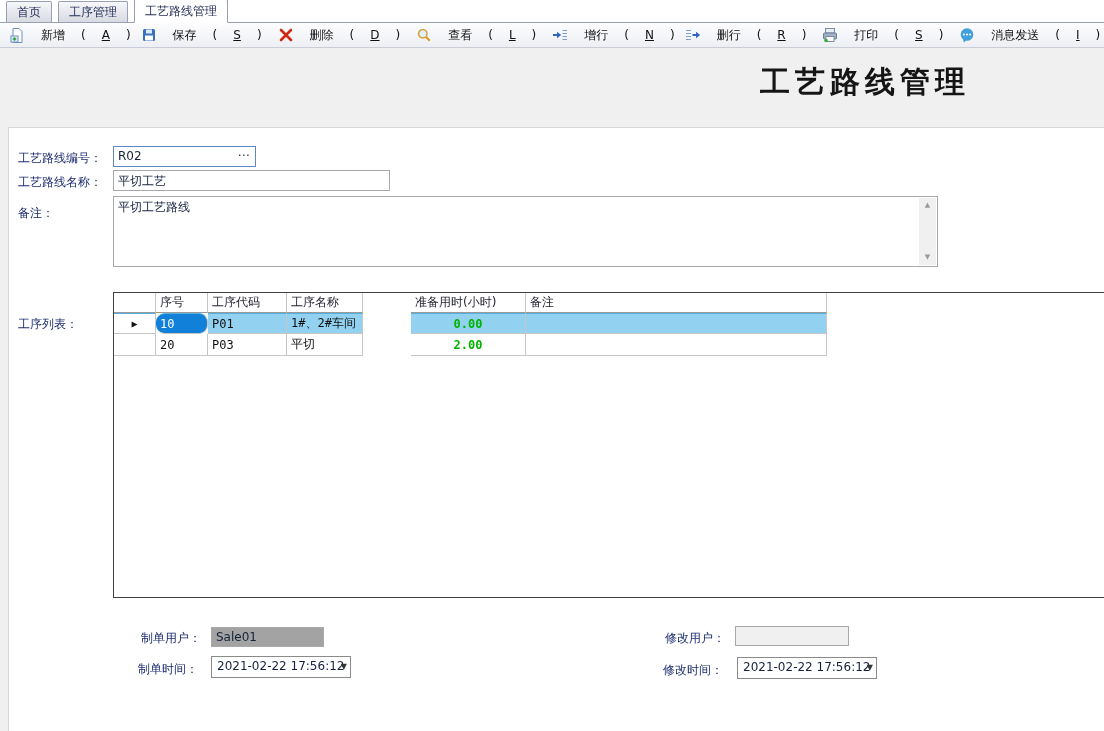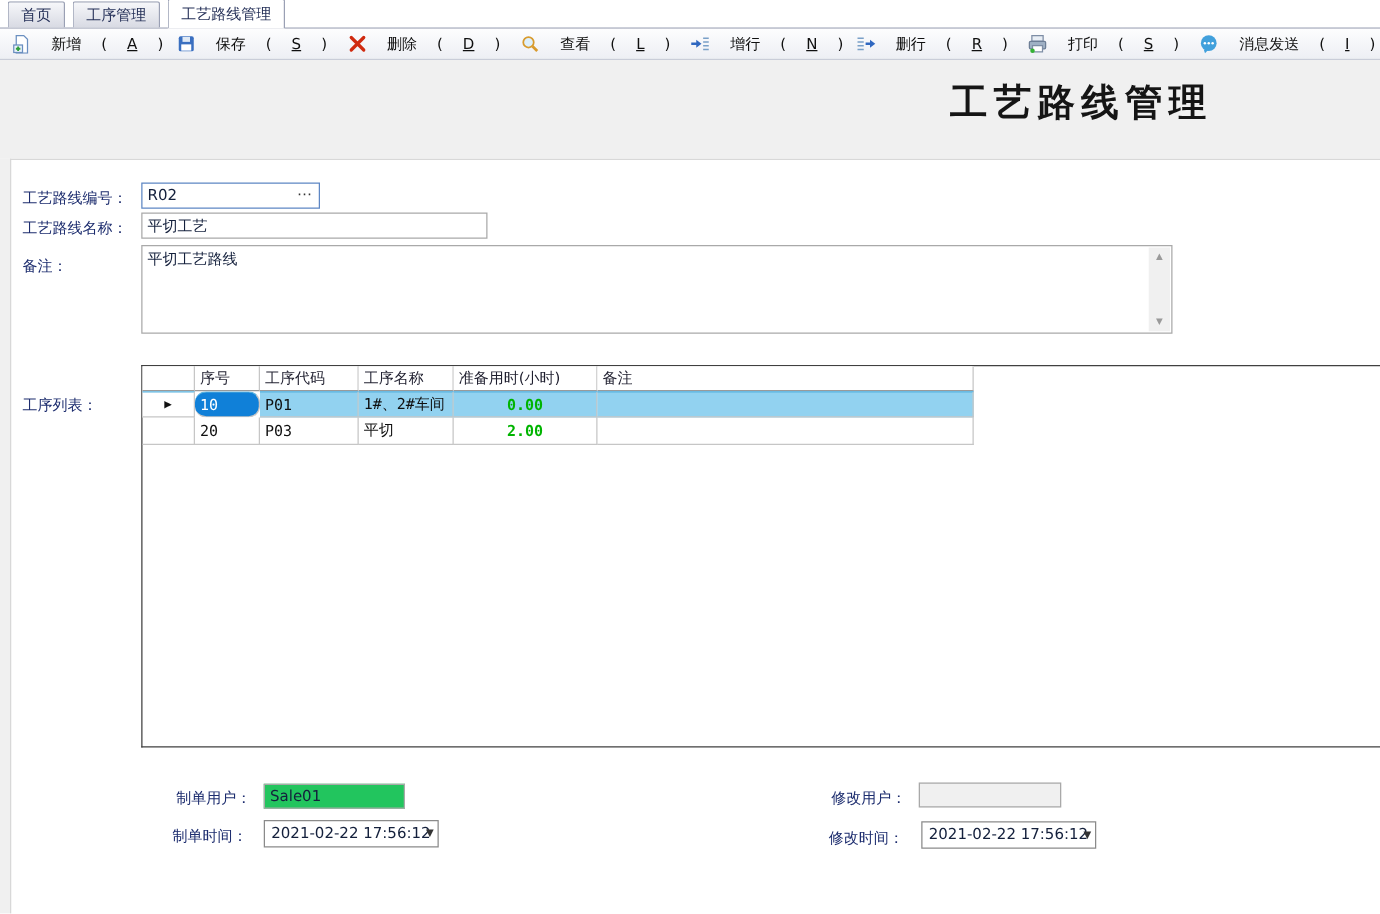--- a/index.html
+++ b/index.html
@@ -51,32 +51,32 @@
   .varrow.up{top:0;} .varrow.down{bottom:0;}
 
   
   .grid{position:absolute;left:113px;top:292px;width:991px;height:306px;box-sizing:border-box;
         background:#fff;border:1px solid #404040;border-right:none;}
   .grow{display:flex;}
   .gcell{box-sizing:border-box;border-right:1px solid #c6c6c6;border-bottom:1px solid #c6c6c6;
          padding:0 4px;display:flex;align-items:center;overflow:hidden;white-space:nowrap;}
   .ghead .gcell{height:20px;background:#ffffff;color:#1e1e2e;border-bottom:1px solid #9a9a9a;}
   .gbody .gcell{height:22px;font-family:"DejaVu Sans Mono","Liberation Mono",monospace;color:#101010;}
-  .c0{width:42px;} .c1{width:52px;} .c2{width:79px;} .c3{width:76px;} .c4{width:115px;} .c5{width:301px;}
+  .c0{width:42px;} .c1{width:52px;} .c2{width:79px;} .c3{width:76px;} .c4{width:115px;margin-left:48px;} .c5{width:301px;}
   .row-sel .gcell{background:#92d2f0;border-top:1px solid #57b1de;height:21px;}
   .row-sel .gcell.indic{background:#fff;}
   .cell-sel{background:#1080d8 !important;color:#ffffff !important;border-radius:9px;}
   .prep{justify-content:center;color:#00b400 !important;font-weight:bold;}
   .indic{justify-content:center;color:#000;font-size:10px;}
 
   
   .combo{position:absolute;box-sizing:border-box;border:1px solid #8a8a8a;background:#fff;
          padding:2px 28px 2px 5px;color:#14203c;overflow:hidden;white-space:nowrap;}
   .combo .arr{position:absolute;right:3px;top:5px;font-size:8px;color:#333;}
-  .readonly{background:#22c55e;}
+  .readonly{background:#a3a3a3;}
   .disabled{background:#f0f0f0;}
 </style>
 </head>
 <body>
 
 <div id="app">
 
   <div class="tabbar">
     <div class="tab">首页</div>
     <div class="tab">工序管理</div>

